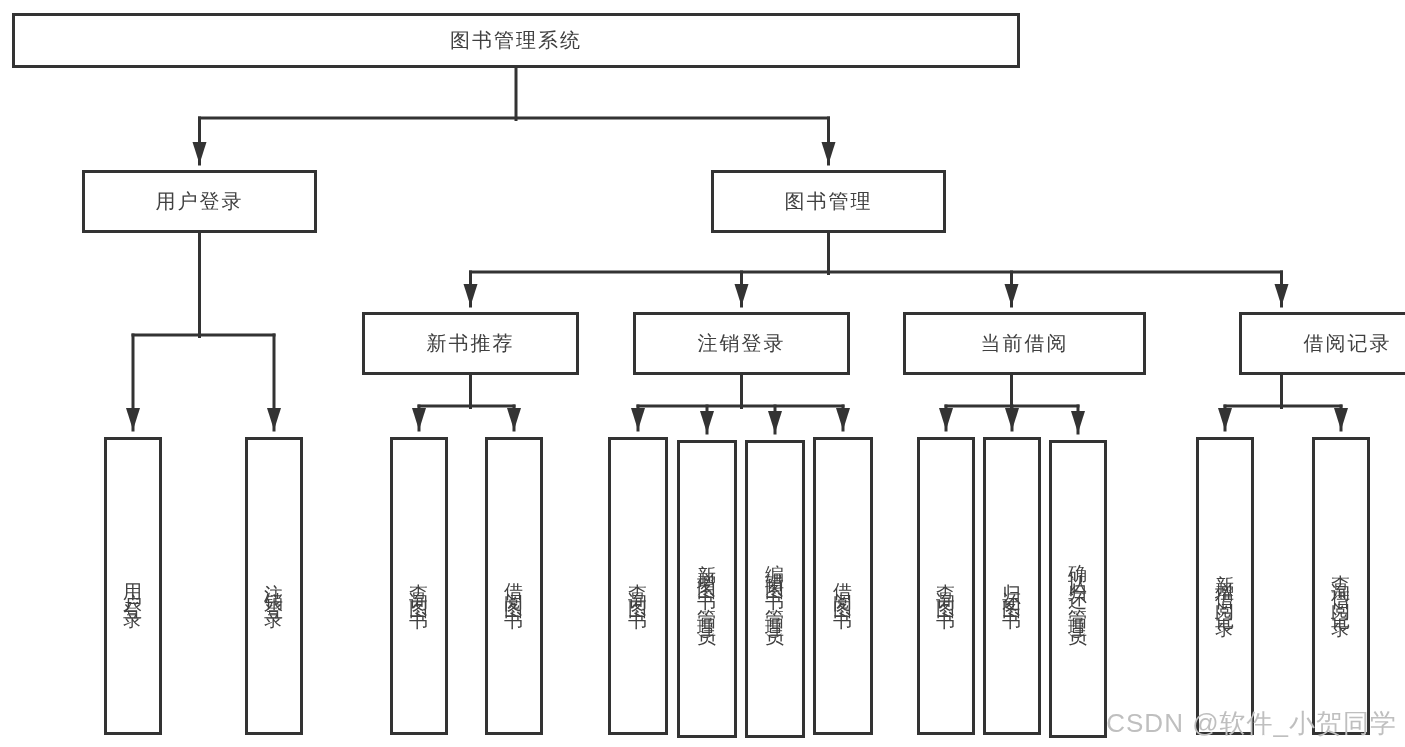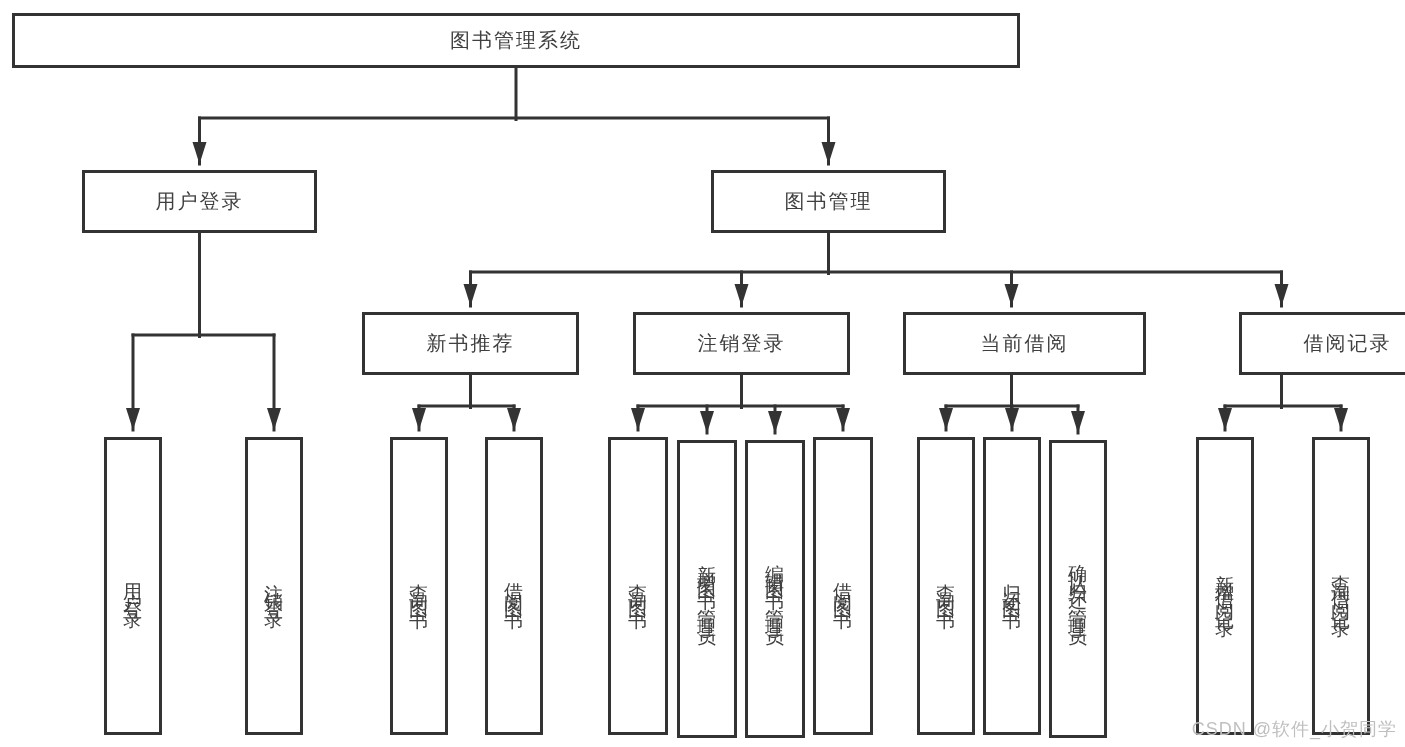--- a/index.html
+++ b/index.html
@@ -32,21 +32,21 @@
     display: block;
     writing-mode: vertical-lr;
     text-orientation: mixed;
     letter-spacing: 9px;
     line-height: 1.0;
   }
   .watermark {
     position: absolute;
     right: 8px;
     bottom: 6px;
-    font-size: 18px;
+    font-size: 26px;
     letter-spacing: 1px;
     color: #bfbfbf;
     z-index: 6;
     white-space: nowrap;
     margin-left: 41px;
   }
 </style>
 </head>
 <body>
 

